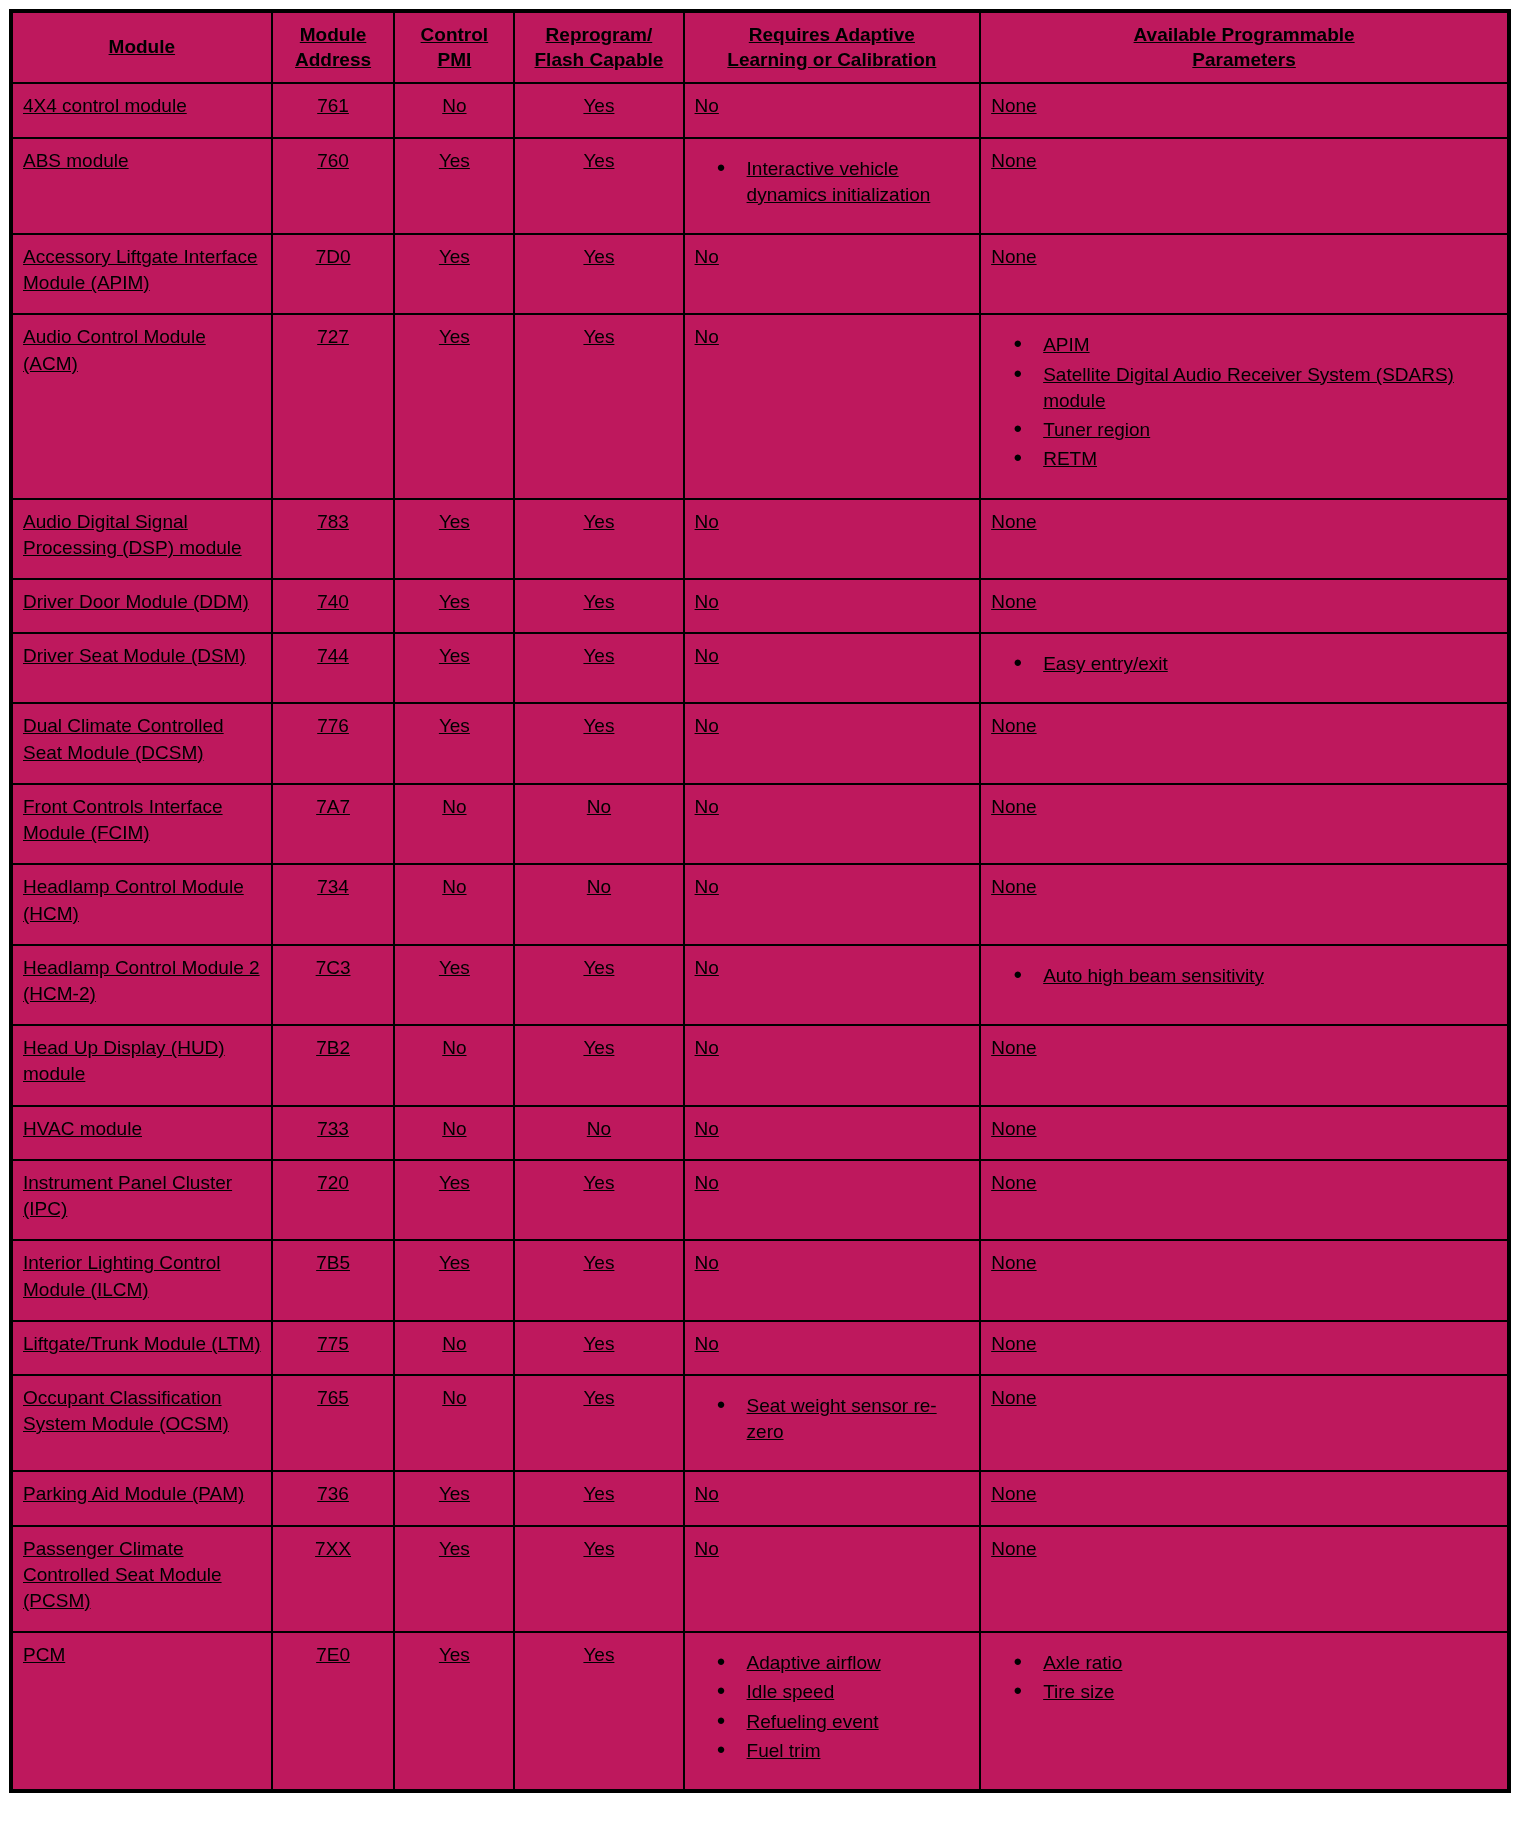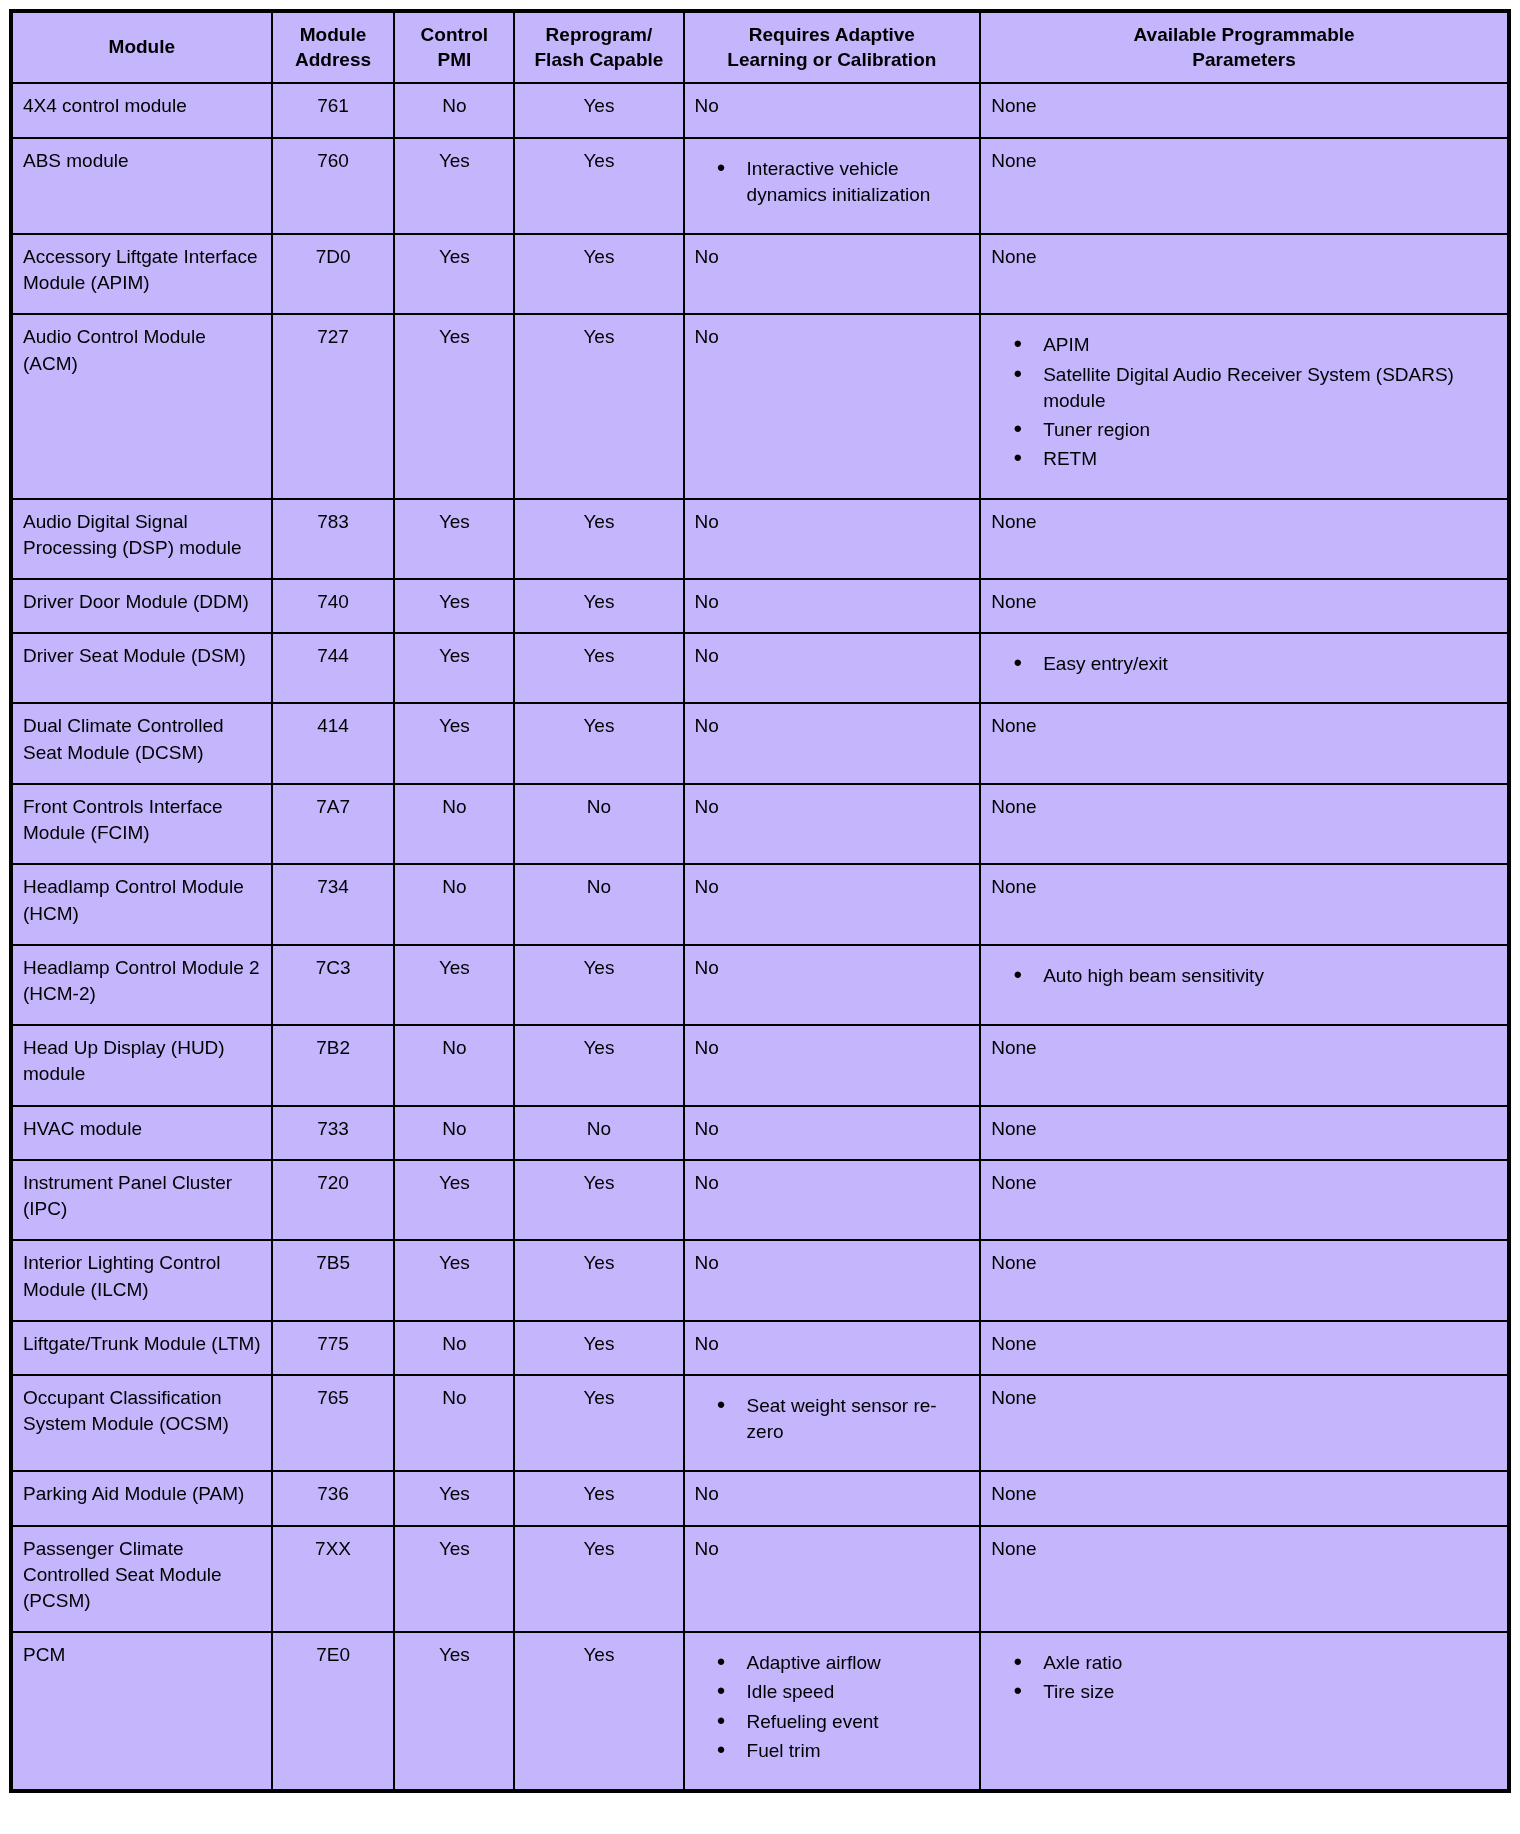--- a/index.html
+++ b/index.html
@@ -17,21 +17,22 @@
     min-height: 1834px;
     box-sizing: border-box;
     padding: 9px;
     background: #ffffff;
   }
   table.module-table {
     width: 100%;
     border-collapse: collapse;
     table-layout: fixed;
     border: 4px solid #000000;
-    background: #c4b5fd;
+    background: #be185d;
+    text-decoration: underline;
   }
   table.module-table th,
   table.module-table td {
     border: 2px solid #000000;
     font-size: 19px;
     box-sizing: border-box;
   }
   table.module-table th {
     font-weight: bold;
     text-align: center;
@@ -162,21 +163,21 @@
     <td class="col-center">Yes</td>
     <td class="col-list">No</td>
     <td class="col-list">
             <ul class="bullets">
               <li>Easy entry/exit</li>
             </ul>
           </td>
   </tr>
         <tr>
     <td class="col-module">Dual Climate Controlled Seat Module (DCSM)</td>
-    <td class="col-center">414</td>
+    <td class="col-center">776</td>
     <td class="col-center">Yes</td>
     <td class="col-center">Yes</td>
     <td class="col-list">No</td>
     <td class="col-list">None</td>
   </tr>
         <tr>
     <td class="col-module">Front Controls Interface Module (FCIM)</td>
     <td class="col-center">7A7</td>
     <td class="col-center">No</td>
     <td class="col-center">No</td>

